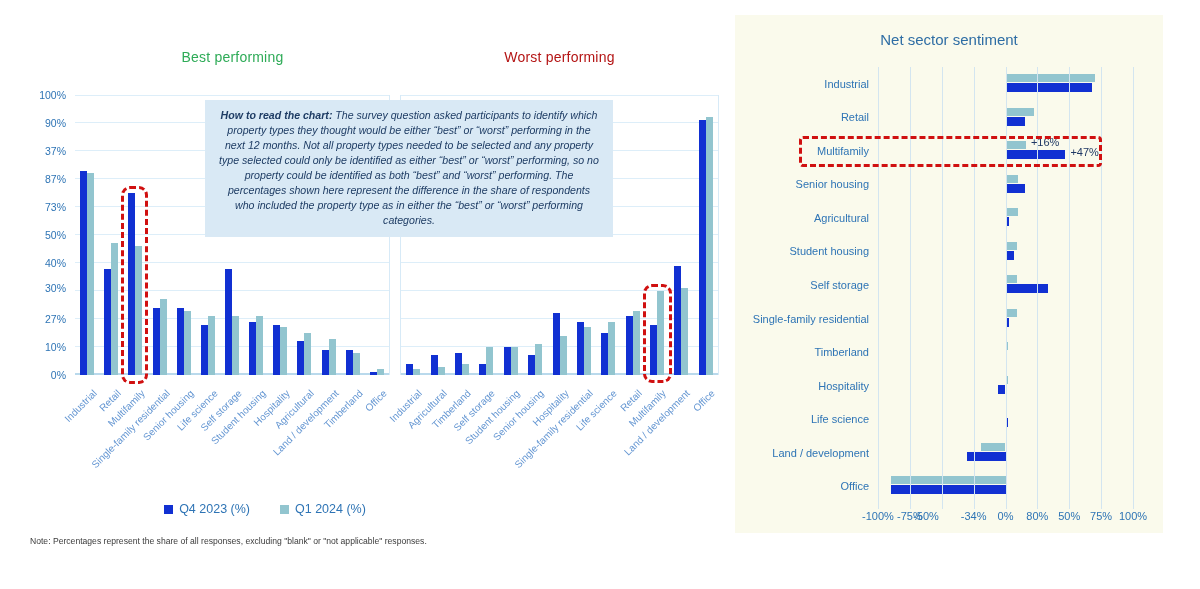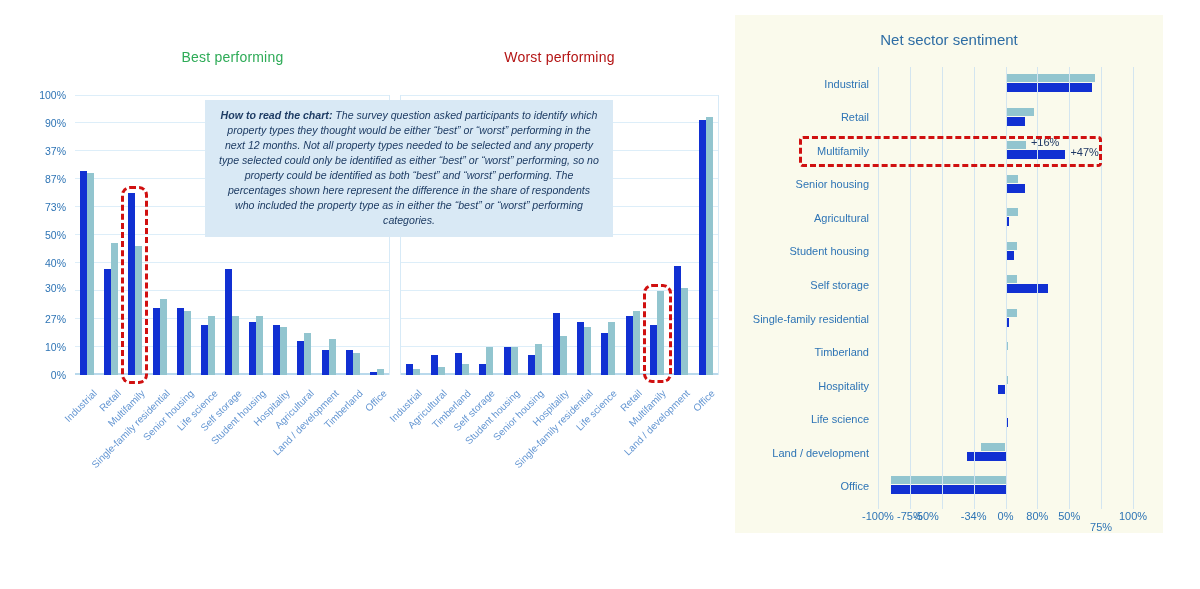--- a/index.html
+++ b/index.html
@@ -180,22 +180,33 @@
       <div class="xlabel" style="left: 109.654px;">Retail</div>
       <div class="xlabel" style="left: 134.038px;">Multifamily</div>
       <div class="xlabel" style="left: 158.423px;">Land / development</div>
       <div class="xlabel" style="left: 182.808px;">Office</div>
     </div>
 
   <div class="infobox">
     <b>How to read the chart:</b><span> The survey question asked participants to identify which property types they thought would be either “best” or “worst” performing in the next 12 months. Not all property types needed to be selected and any property type selected could only be identified as either “best” or “worst” performing, so no property could be identified as both “best” and “worst” performing. The percentages shown here represent the difference in the share of respondents who included the property type as in either the “best” or “worst” performing categories.</span>
   </div>
 
+  <div class="legend">
+    <div class="legend-item">
+      <span class="swatch" id="sw-q4" style="background: rgb(17, 48, 210);"></span>
+      <span>Q4 2023 (%)</span>
+    </div>
+    <div class="legend-item">
+      <span class="swatch" id="sw-q1" style="background: rgb(146, 197, 207);"></span>
+      <span>Q1 2024 (%)</span>
+    </div>
+  </div>
 
   <div class="notes">
+    <div>Note: Percentages represent the share of all responses, excluding "blank" or "not applicable" responses.</div>
   </div>
 
   <div id="net-panel">
     <div id="net-title">Net sector sentiment</div>
     <div id="net-rows">
         <div class="net-row" style="top: 0px; height: 33.5385px;">
           <div class="net-label">Industrial</div>
           <div class="hbar" style="top: 7px; height: 8px; left: 270.5px; width: 89.25px; background: rgb(146, 197, 207);"></div>
           <div class="hbar" style="top: 16px; height: 9px; left: 270.5px; width: 86.7px; background: rgb(17, 48, 210);"></div>
         </div>
@@ -270,21 +281,21 @@
       <div class="net-xlabel" style="left: 161px;">-50%</div>
       <div class="net-grid" style="left: 238.625px;"></div>
       <div class="net-xlabel" style="left: 208.625px;">-34%</div>
       <div class="net-grid" style="left: 270.5px;"></div>
       <div class="net-xlabel" style="left: 240.5px;">0%</div>
       <div class="net-grid" style="left: 302.375px;"></div>
       <div class="net-xlabel" style="left: 272.375px;">80%</div>
       <div class="net-grid" style="left: 334.25px;"></div>
       <div class="net-xlabel" style="left: 304.25px;">50%</div>
       <div class="net-grid" style="left: 366.125px;"></div>
-      <div class="net-xlabel" style="left: 336.125px; margin-top: 11px;">75%</div>
+      <div class="net-xlabel" style="left: 336.125px;">75%</div>
       <div class="net-grid" style="left: 398px;"></div>
       <div class="net-xlabel" style="left: 368px;">100%</div>
     </div>
 
   <div class="hl-box" id="hl-best"></div>
   <div class="hl-box" id="hl-worst"></div>
   <div class="hl-box" id="hl-net"></div>
 
 </div>
 

